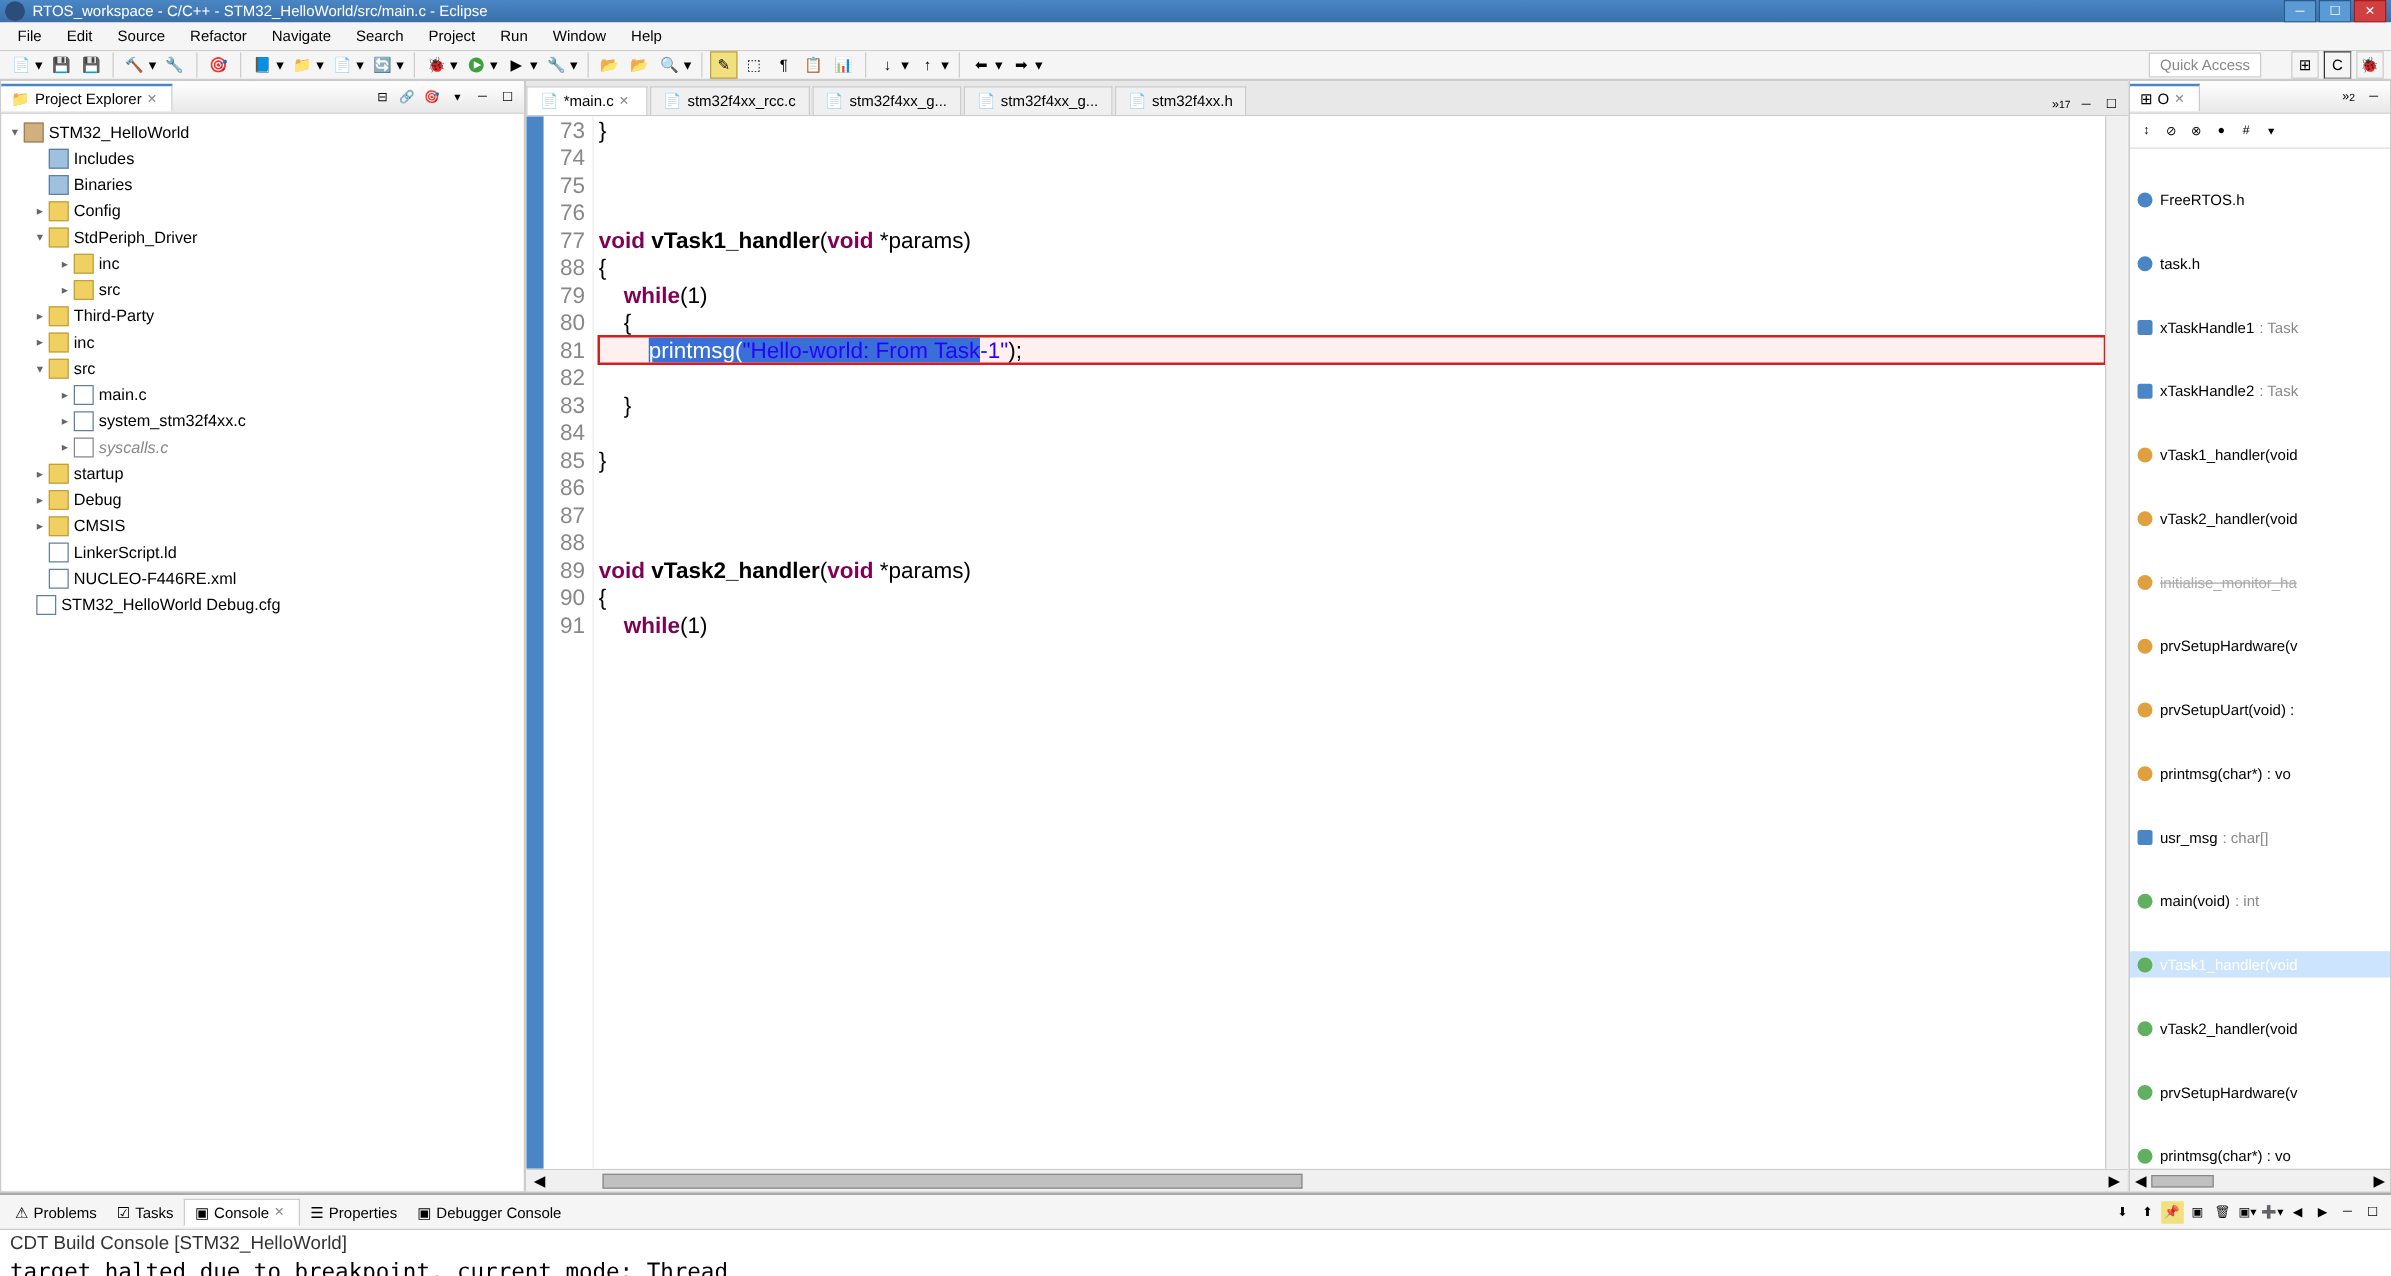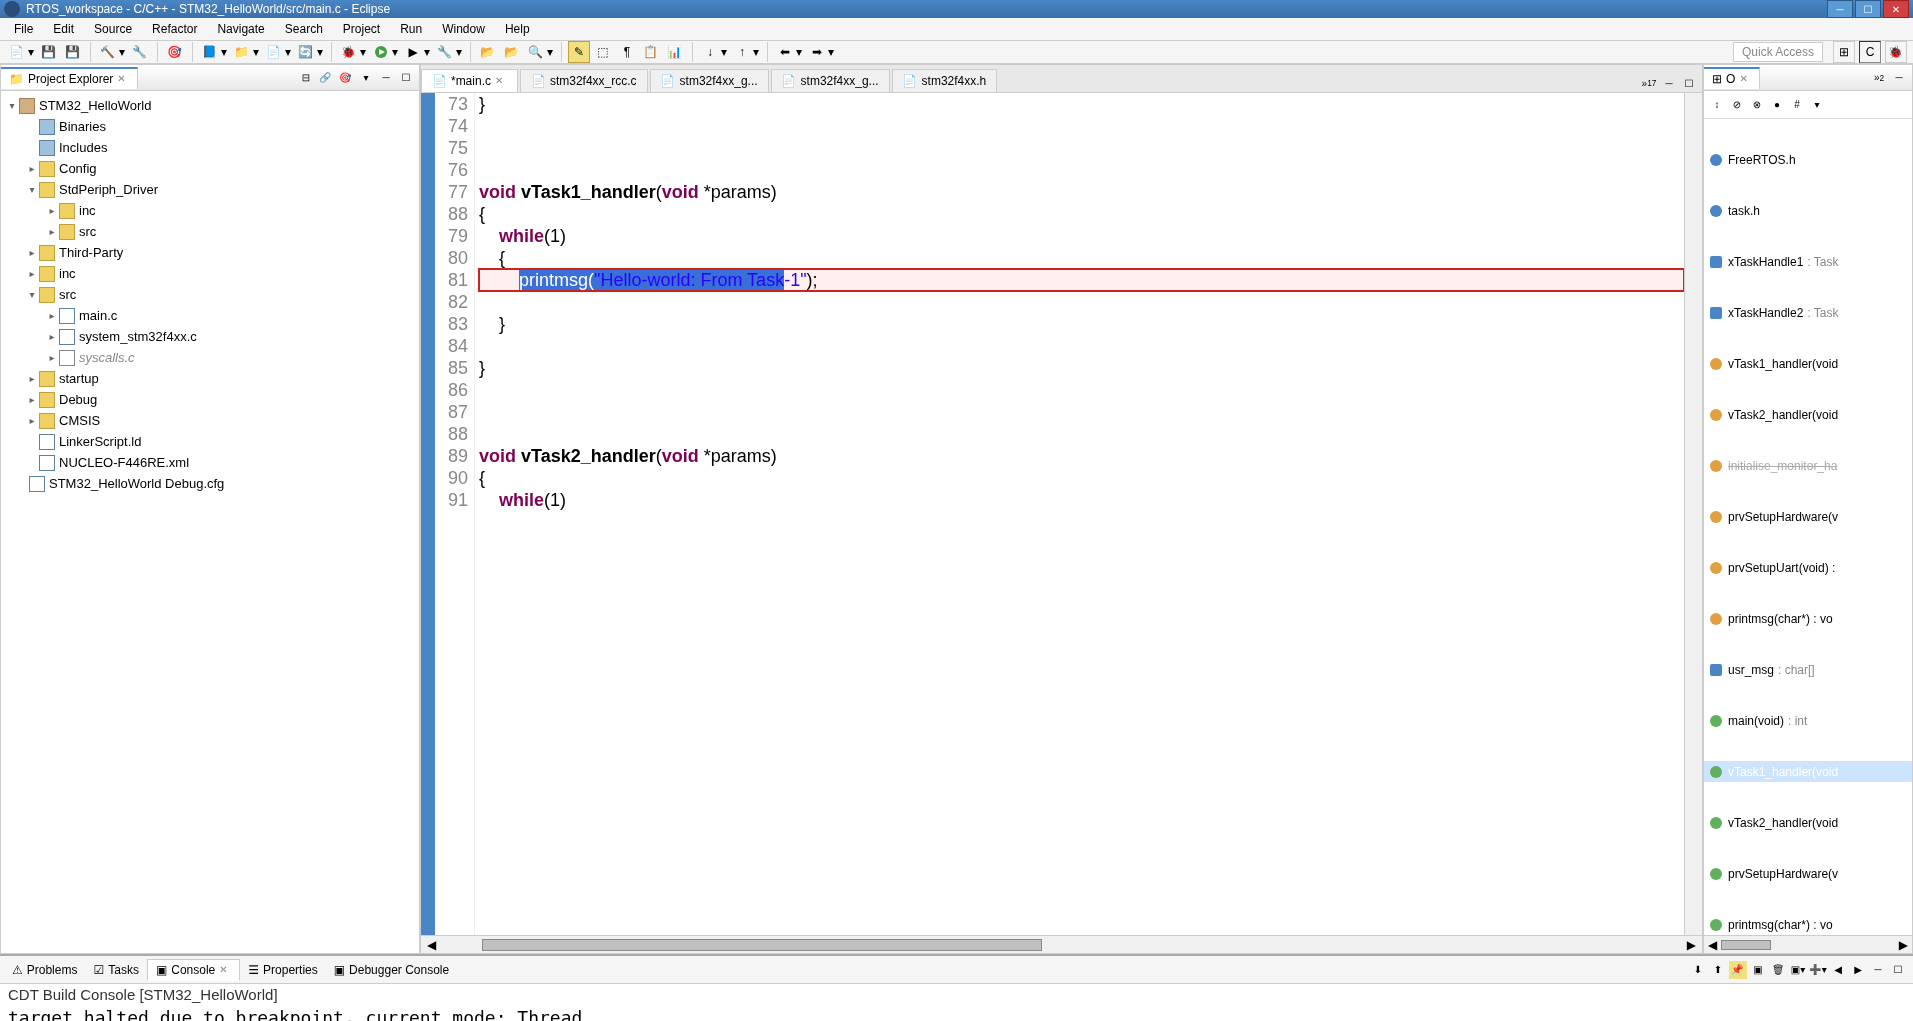--- a/index.html
+++ b/index.html
@@ -17,21 +17,21 @@
 
 
 .menubar { height: 26px; background: #f5f5f5; display: flex; align-items: center; padding: 0 4px; border-bottom: 1px solid #ccc; }
 .menu-item { padding: 4px 10px; cursor: pointer; }
 
 
 .toolbar { height: 34px; background: #f5f5f5; display: flex; align-items: center; padding: 0 6px; border-bottom: 1px solid #ccc; gap: 2px; }
 .tb-btn { width: 22px; height: 22px; display: flex; align-items: center; justify-content: center; cursor: pointer; border: 1px solid transparent; }
 .tb-sep { width: 1px; height: 20px; background: #ccc; margin: 0 4px; }
 .tb-dd { width: 8px; margin-left: -2px; }
-.quick-access { margin-left: auto; padding: 2px 8px; border: 1px solid #ccc; background: #fff; color: #888; font-size: 12px; margin-right: 6px; }
+.quick-access { margin-left: auto; padding: 2px 8px; border: 1px solid #ccc; background: #fff; color: #888; font-size: 12px; margin-right: 20px; }
 .persp-btn { width: 22px; height: 22px; border: 1px solid #ccc; margin-left: 2px; display:flex;align-items:center;justify-content:center; }
 
 
 .main { flex: 1; display: flex; flex-direction: column; }
 .upper { flex: 1; display: flex; min-height: 0; }
 .lower { height: 230px; display: flex; flex-direction: column; border-top: 2px solid #aaa; }
 
 
 .panel { display: flex; flex-direction: column; background: #fff; border: 1px solid #ccc; }
 .panel-left { width: 420px; }
@@ -211,26 +211,26 @@
         <div class="tree">
           <div class="tree-row">
             <span class="tw">▾</span>
               <span class="tree-icon proj"></span>
             <span>STM32_HelloWorld</span>
           </div>
           <div id="tree-body">
               <div class="tree-row" style="padding-left: 24px;">
                 <span class="tw"> </span>
                 <span class="tree-icon folder-b"></span>
-                <span>Binaries</span>
+                <span>Includes</span>
               </div>
               <div class="tree-row" style="padding-left: 24px;">
                 <span class="tw"> </span>
                 <span class="tree-icon folder-b"></span>
-                <span>Includes</span>
+                <span>Binaries</span>
               </div>
               <div class="tree-row" style="padding-left: 24px;">
                 <span class="tw">▸</span>
                 <span class="tree-icon folder-y"></span>
                 <span>Config</span>
               </div>
               <div class="tree-row" style="padding-left: 24px;">
                 <span class="tw">▾</span>
                 <span class="tree-icon folder-y"></span>
                 <span>StdPeriph_Driver</span>

